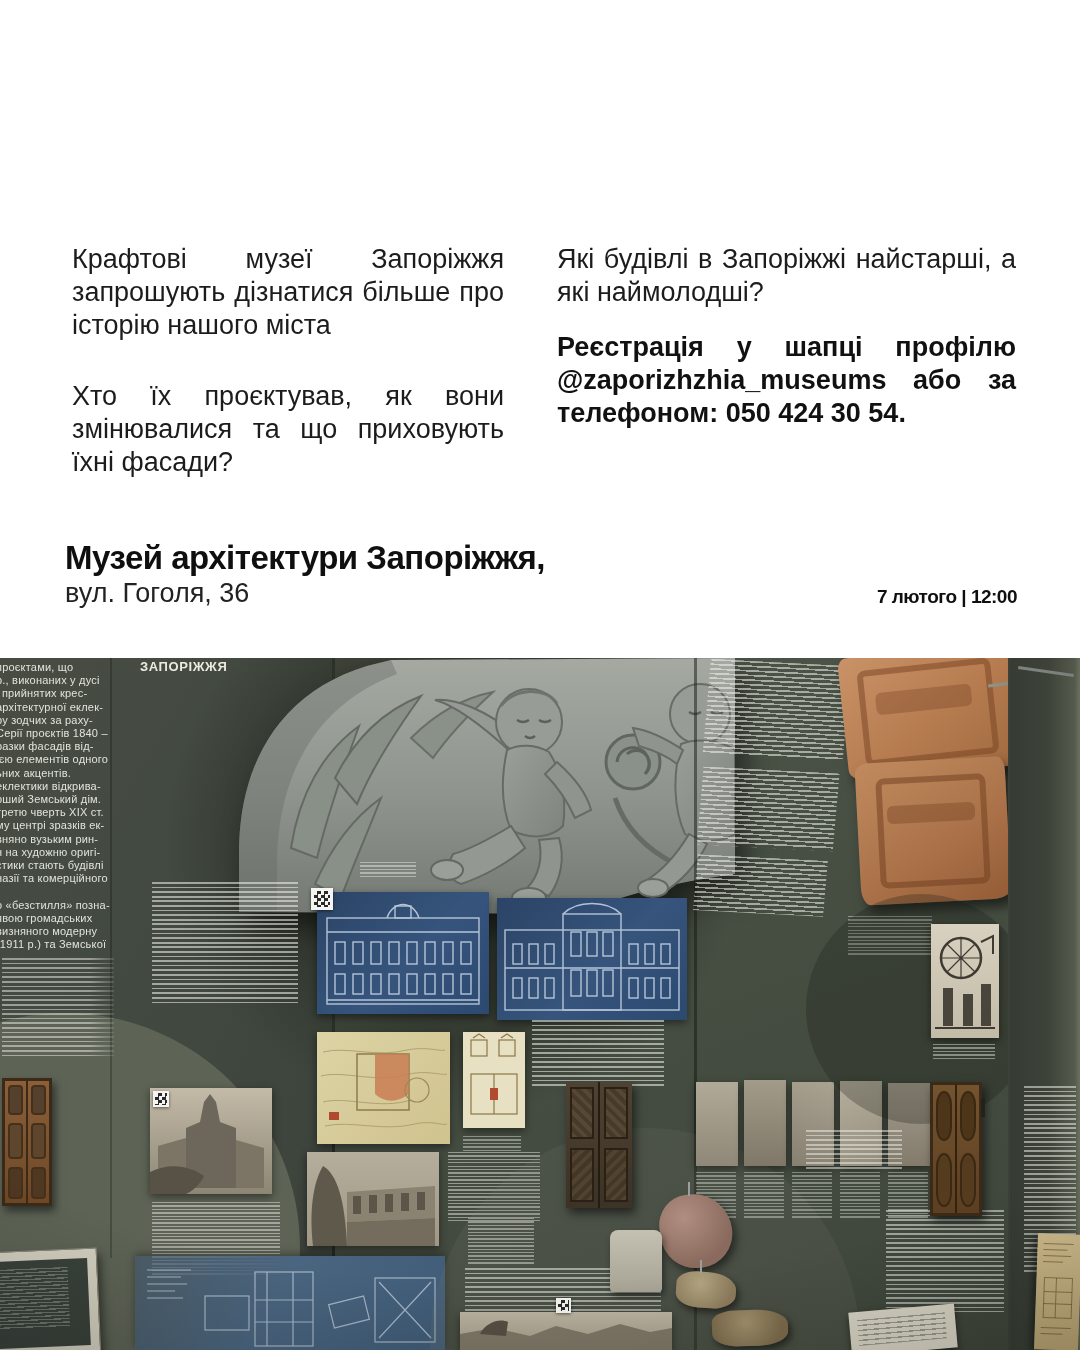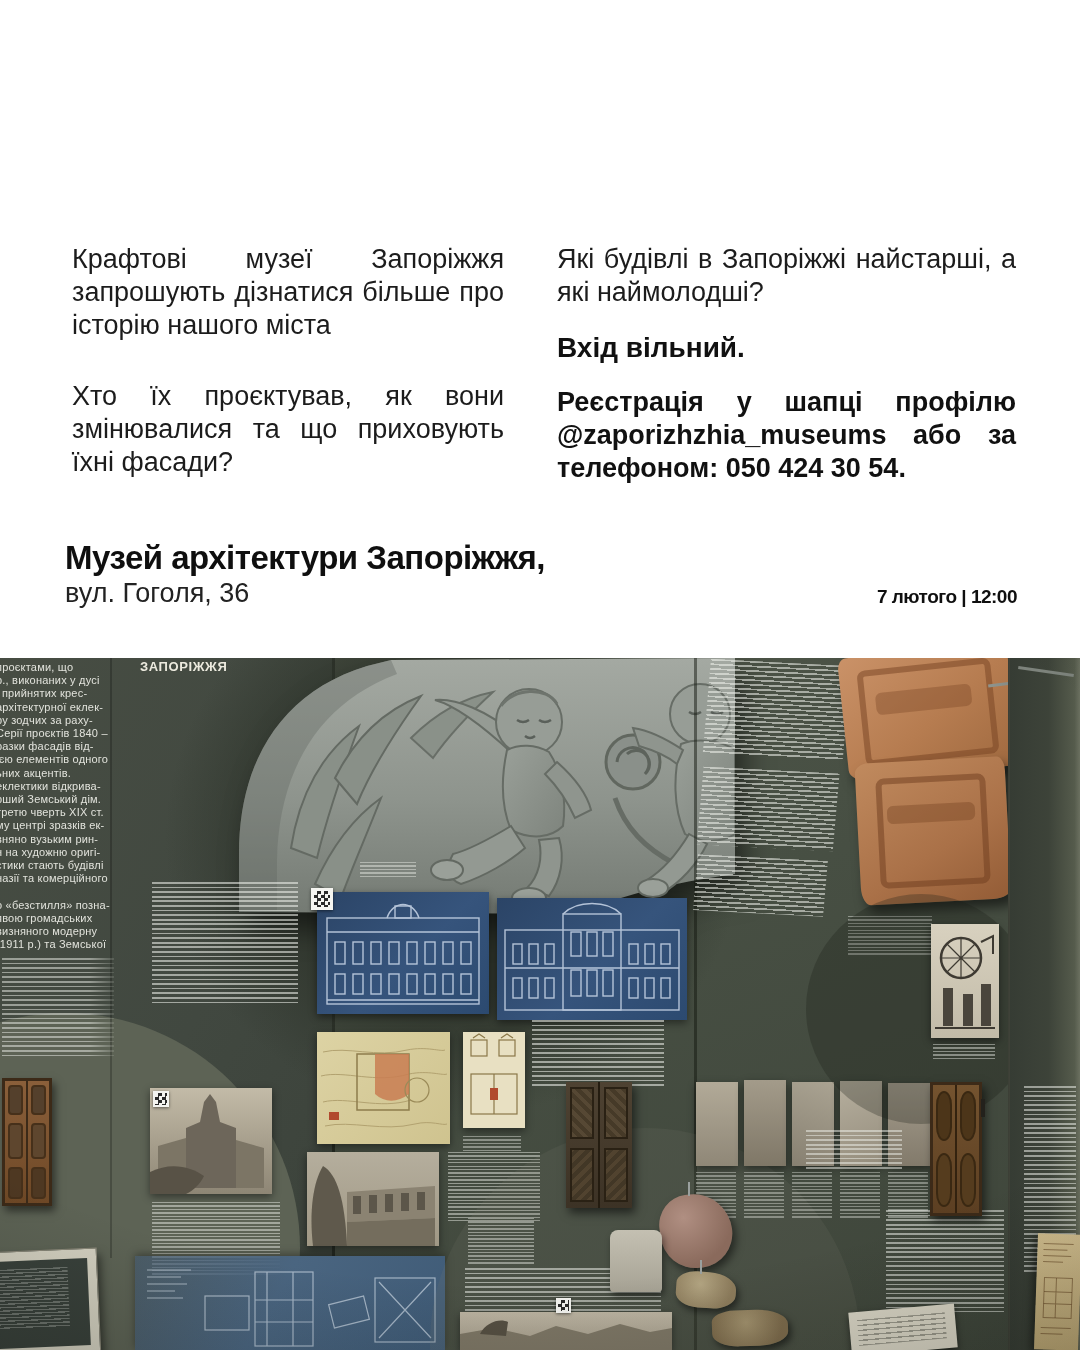--- a/index.html
+++ b/index.html
@@ -93,21 +93,20 @@
 <div class="page">
 
 
   <div class="col col-left">
     <p>Крафтові музеї Запоріжжя запрошують дізнатися більше про історію нашого міста</p>
     <p class="sp">Хто їх проєктував, як вони змінювалися та що приховують їхні фасади?</p>
   </div>
 
   <div class="col col-right">
     <p>Які будівлі в Запоріжжі найстарші, а які наймолодші?</p>
-    <p class="sp-sm bold" style="font-size:28px;">Вхід вільний.</p>
     <p class="sp-sm bold">Реєстрація у шапці профілю @zaporizhzhia_museums або за телефоном: 050 424 30 54.</p>
   </div>
 
   <div class="venue-row">
     <div>
       <div class="venue-name">Музей архітектури Запоріжжя,</div>
       <div class="venue-addr">вул. Гоголя, 36</div>
     </div>
     <div class="venue-dt">7 лютого | 12:00</div>
   </div>

